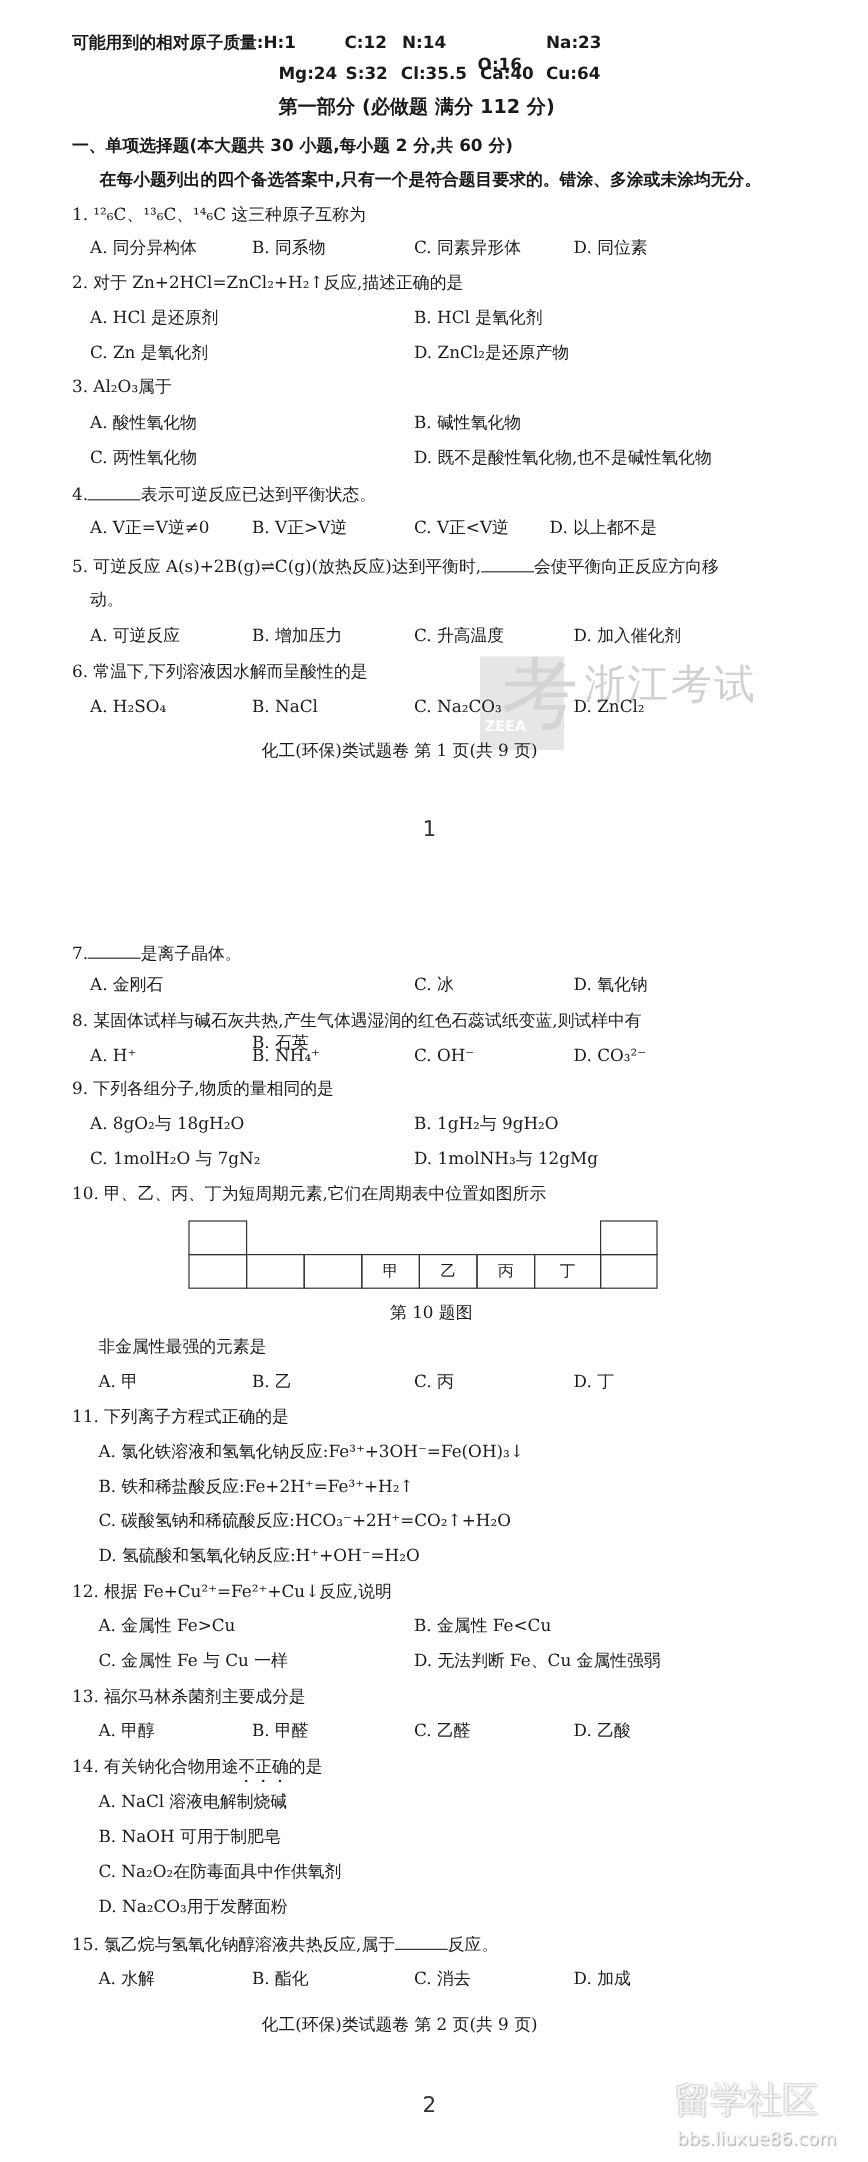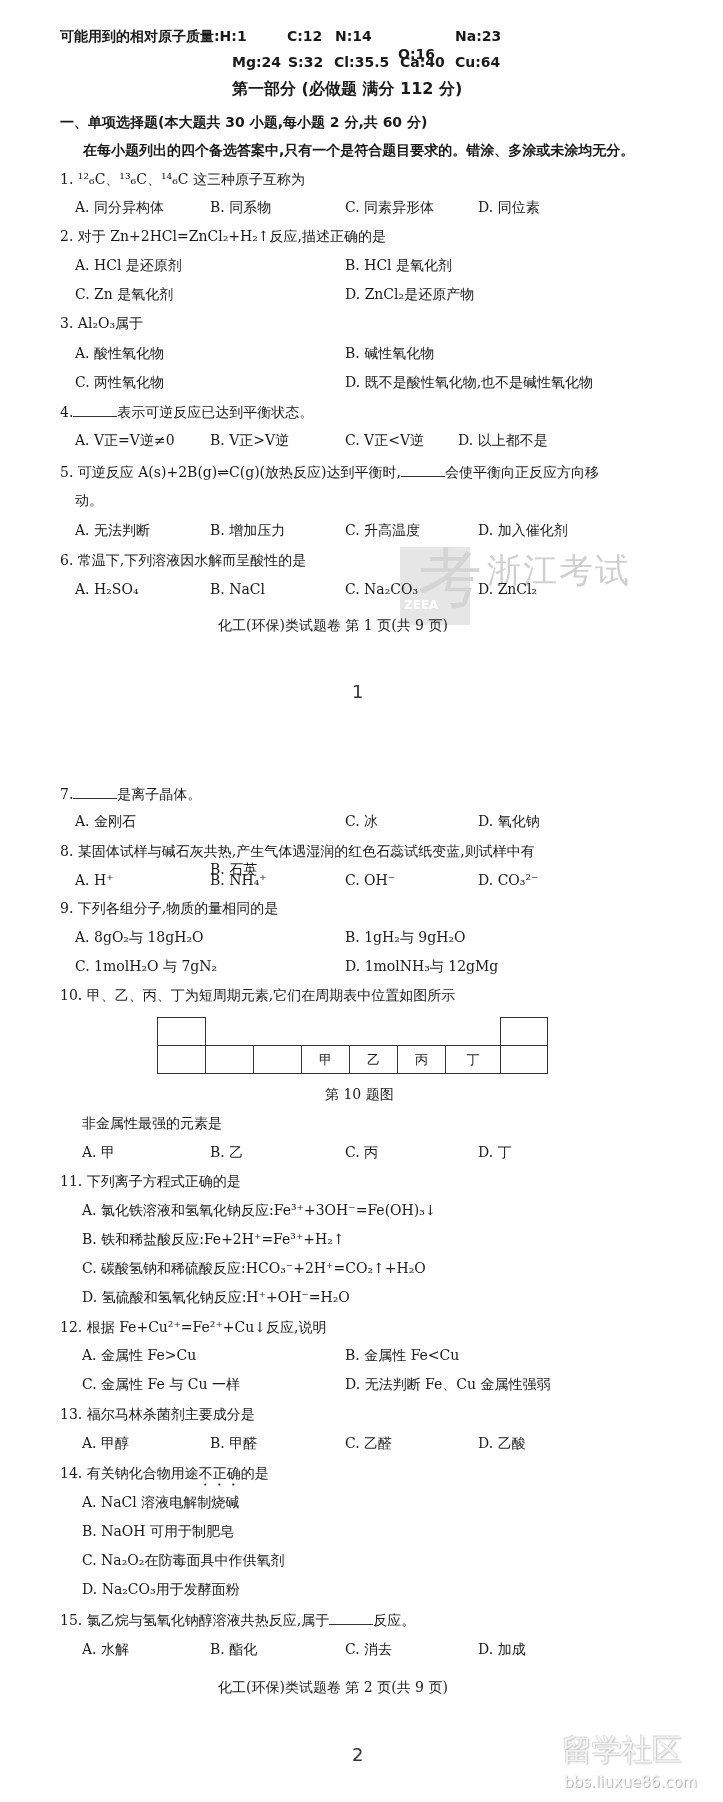--- a/index.html
+++ b/index.html
@@ -68,21 +68,21 @@
 </div>
 <div class="abs line" style="left:75px;top:431px;">A. V正=V逆≠0</div>
 <div class="abs line" style="left:210px;top:431px;">B. V正&gt;V逆</div>
 <div class="abs line" style="left:345px;top:431px;">C. V正&lt;V逆</div>
 <div class="abs line" style="left:458px;top:431px;">D. 以上都不是</div>
 
 <div class="abs line" style="left:60px;top:462px;">
   <span>5. 可逆反应 A(s)+2B(g)⇌C(g)(放热反应)达到平衡时,</span><span class="blank"></span><span>会使平衡向正反应方向移</span>
 </div>
 <div class="abs line" style="left:75px;top:491px;">动。</div>
-<div class="abs line" style="left:75px;top:521px;">A. 无法判断</div>
+<div class="abs line" style="left:75px;top:521px;">A. 可逆反应</div>
 <div class="abs line" style="left:210px;top:521px;">B. 增加压力</div>
 <div class="abs line" style="left:345px;top:521px;">C. 升高温度</div>
 <div class="abs line" style="left:478px;top:521px;">D. 加入催化剂</div>
 
 <div class="wm1"></div>
 <div class="wm1-k">考</div>
 <div class="wm1-z">ZEEA</div>
 <div class="wm1-t">浙江考试</div>
 
 <div class="abs line" style="left:60px;top:551px;">6. 常温下,下列溶液因水解而呈酸性的是</div>

